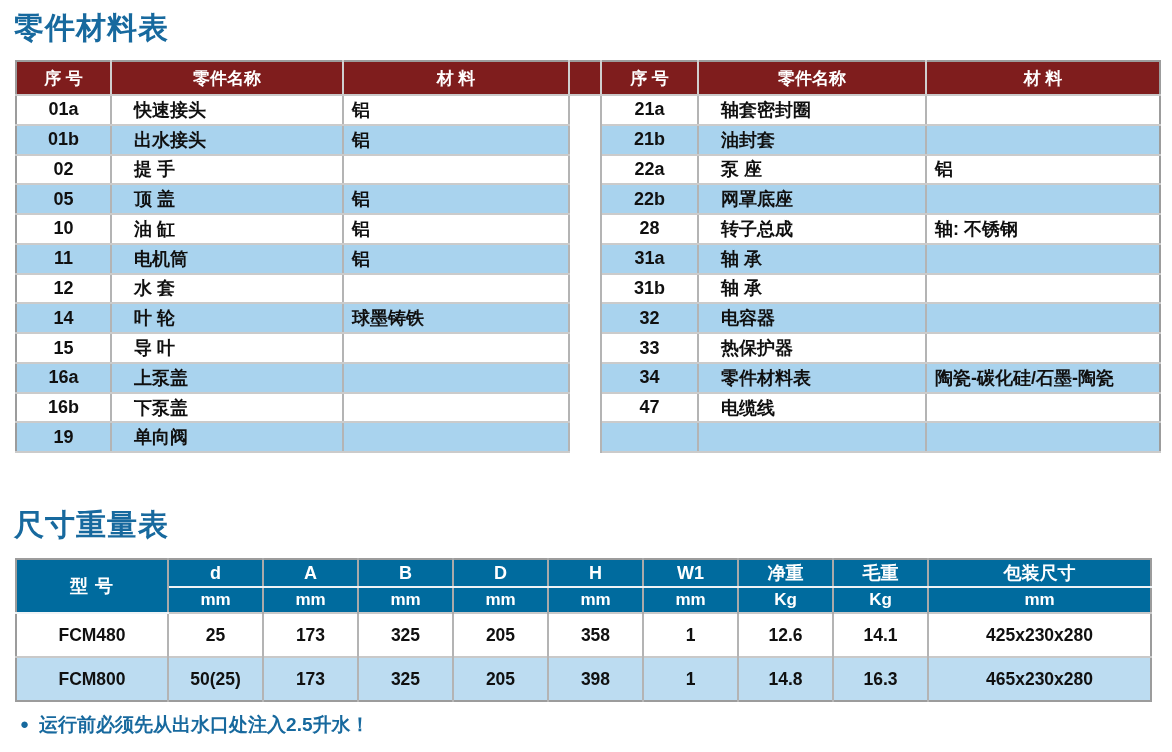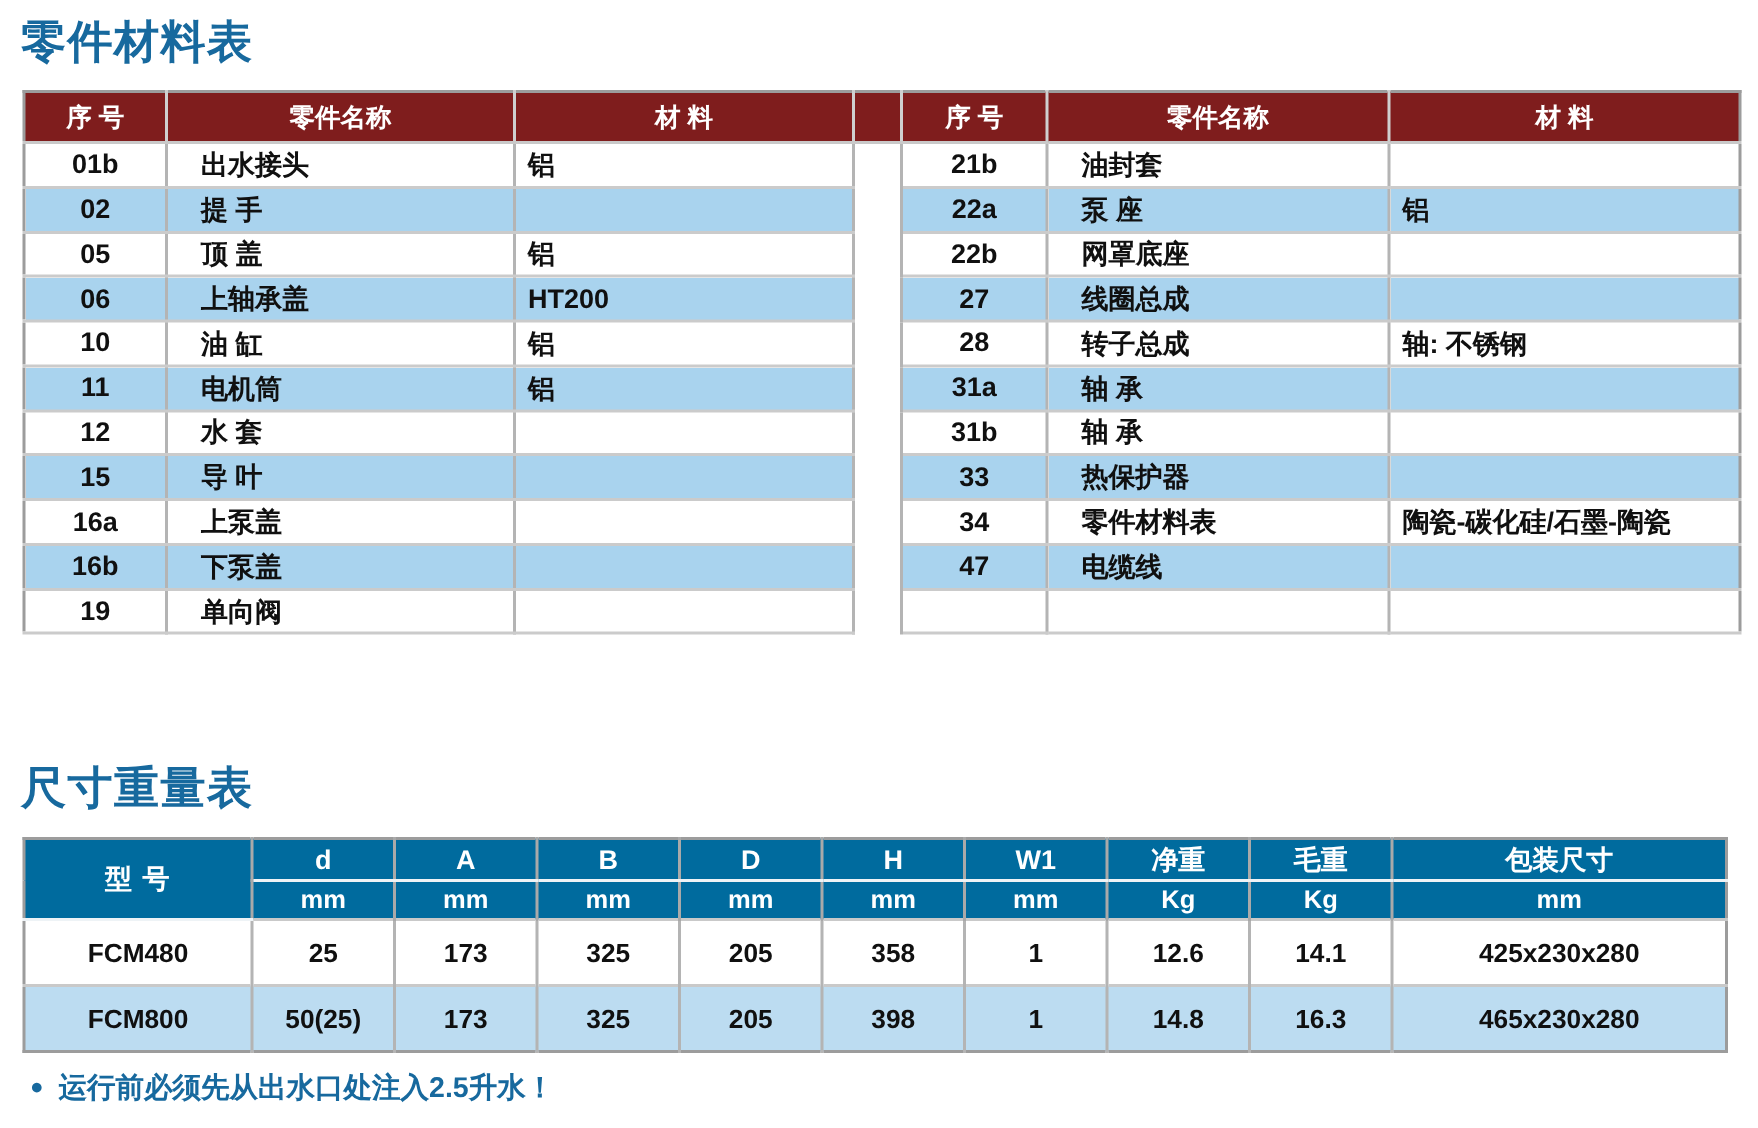--- a/index.html
+++ b/index.html
@@ -132,20 +132,29 @@
       <th>零件名称</th>
       <th>材  料</th>
       <th></th>
       <th>序 号</th>
       <th>零件名称</th>
       <th>材  料</th>
     </tr>
   </thead>
   <tbody>
     <tr>
+      <td class="no">01a</td>
+      <td class="nm">快速接头</td>
+      <td class="mt">铝</td>
+      <td class="gap"></td>
+      <td class="no">21a</td>
+      <td class="nm">轴套密封圈</td>
+      <td class="mt"></td>
+    </tr>
+    <tr>
       <td class="no">01b</td>
       <td class="nm">出水接头</td>
       <td class="mt">铝</td>
       <td class="gap"></td>
       <td class="no">21b</td>
       <td class="nm">油封套</td>
       <td class="mt"></td>
     </tr>
     <tr>
       <td class="no">02</td>
@@ -156,29 +165,20 @@
       <td class="nm">泵 座</td>
       <td class="mt">铝</td>
     </tr>
     <tr>
       <td class="no">05</td>
       <td class="nm">顶 盖</td>
       <td class="mt">铝</td>
       <td class="gap"></td>
       <td class="no">22b</td>
       <td class="nm">网罩底座</td>
-      <td class="mt"></td>
-    </tr>
-    <tr>
-      <td class="no">06</td>
-      <td class="nm">上轴承盖</td>
-      <td class="mt">HT200</td>
-      <td class="gap"></td>
-      <td class="no">27</td>
-      <td class="nm">线圈总成</td>
       <td class="mt"></td>
     </tr>
     <tr>
       <td class="no">10</td>
       <td class="nm">油 缸</td>
       <td class="mt">铝</td>
       <td class="gap"></td>
       <td class="no">28</td>
       <td class="nm">转子总成</td>
       <td class="mt">轴: 不锈钢</td>
@@ -192,20 +192,29 @@
       <td class="nm">轴 承</td>
       <td class="mt"></td>
     </tr>
     <tr>
       <td class="no">12</td>
       <td class="nm">水 套</td>
       <td class="mt"></td>
       <td class="gap"></td>
       <td class="no">31b</td>
       <td class="nm">轴 承</td>
+      <td class="mt"></td>
+    </tr>
+    <tr>
+      <td class="no">14</td>
+      <td class="nm">叶 轮</td>
+      <td class="mt">球墨铸铁</td>
+      <td class="gap"></td>
+      <td class="no">32</td>
+      <td class="nm">电容器</td>
       <td class="mt"></td>
     </tr>
     <tr>
       <td class="no">15</td>
       <td class="nm">导 叶</td>
       <td class="mt"></td>
       <td class="gap"></td>
       <td class="no">33</td>
       <td class="nm">热保护器</td>
       <td class="mt"></td>

